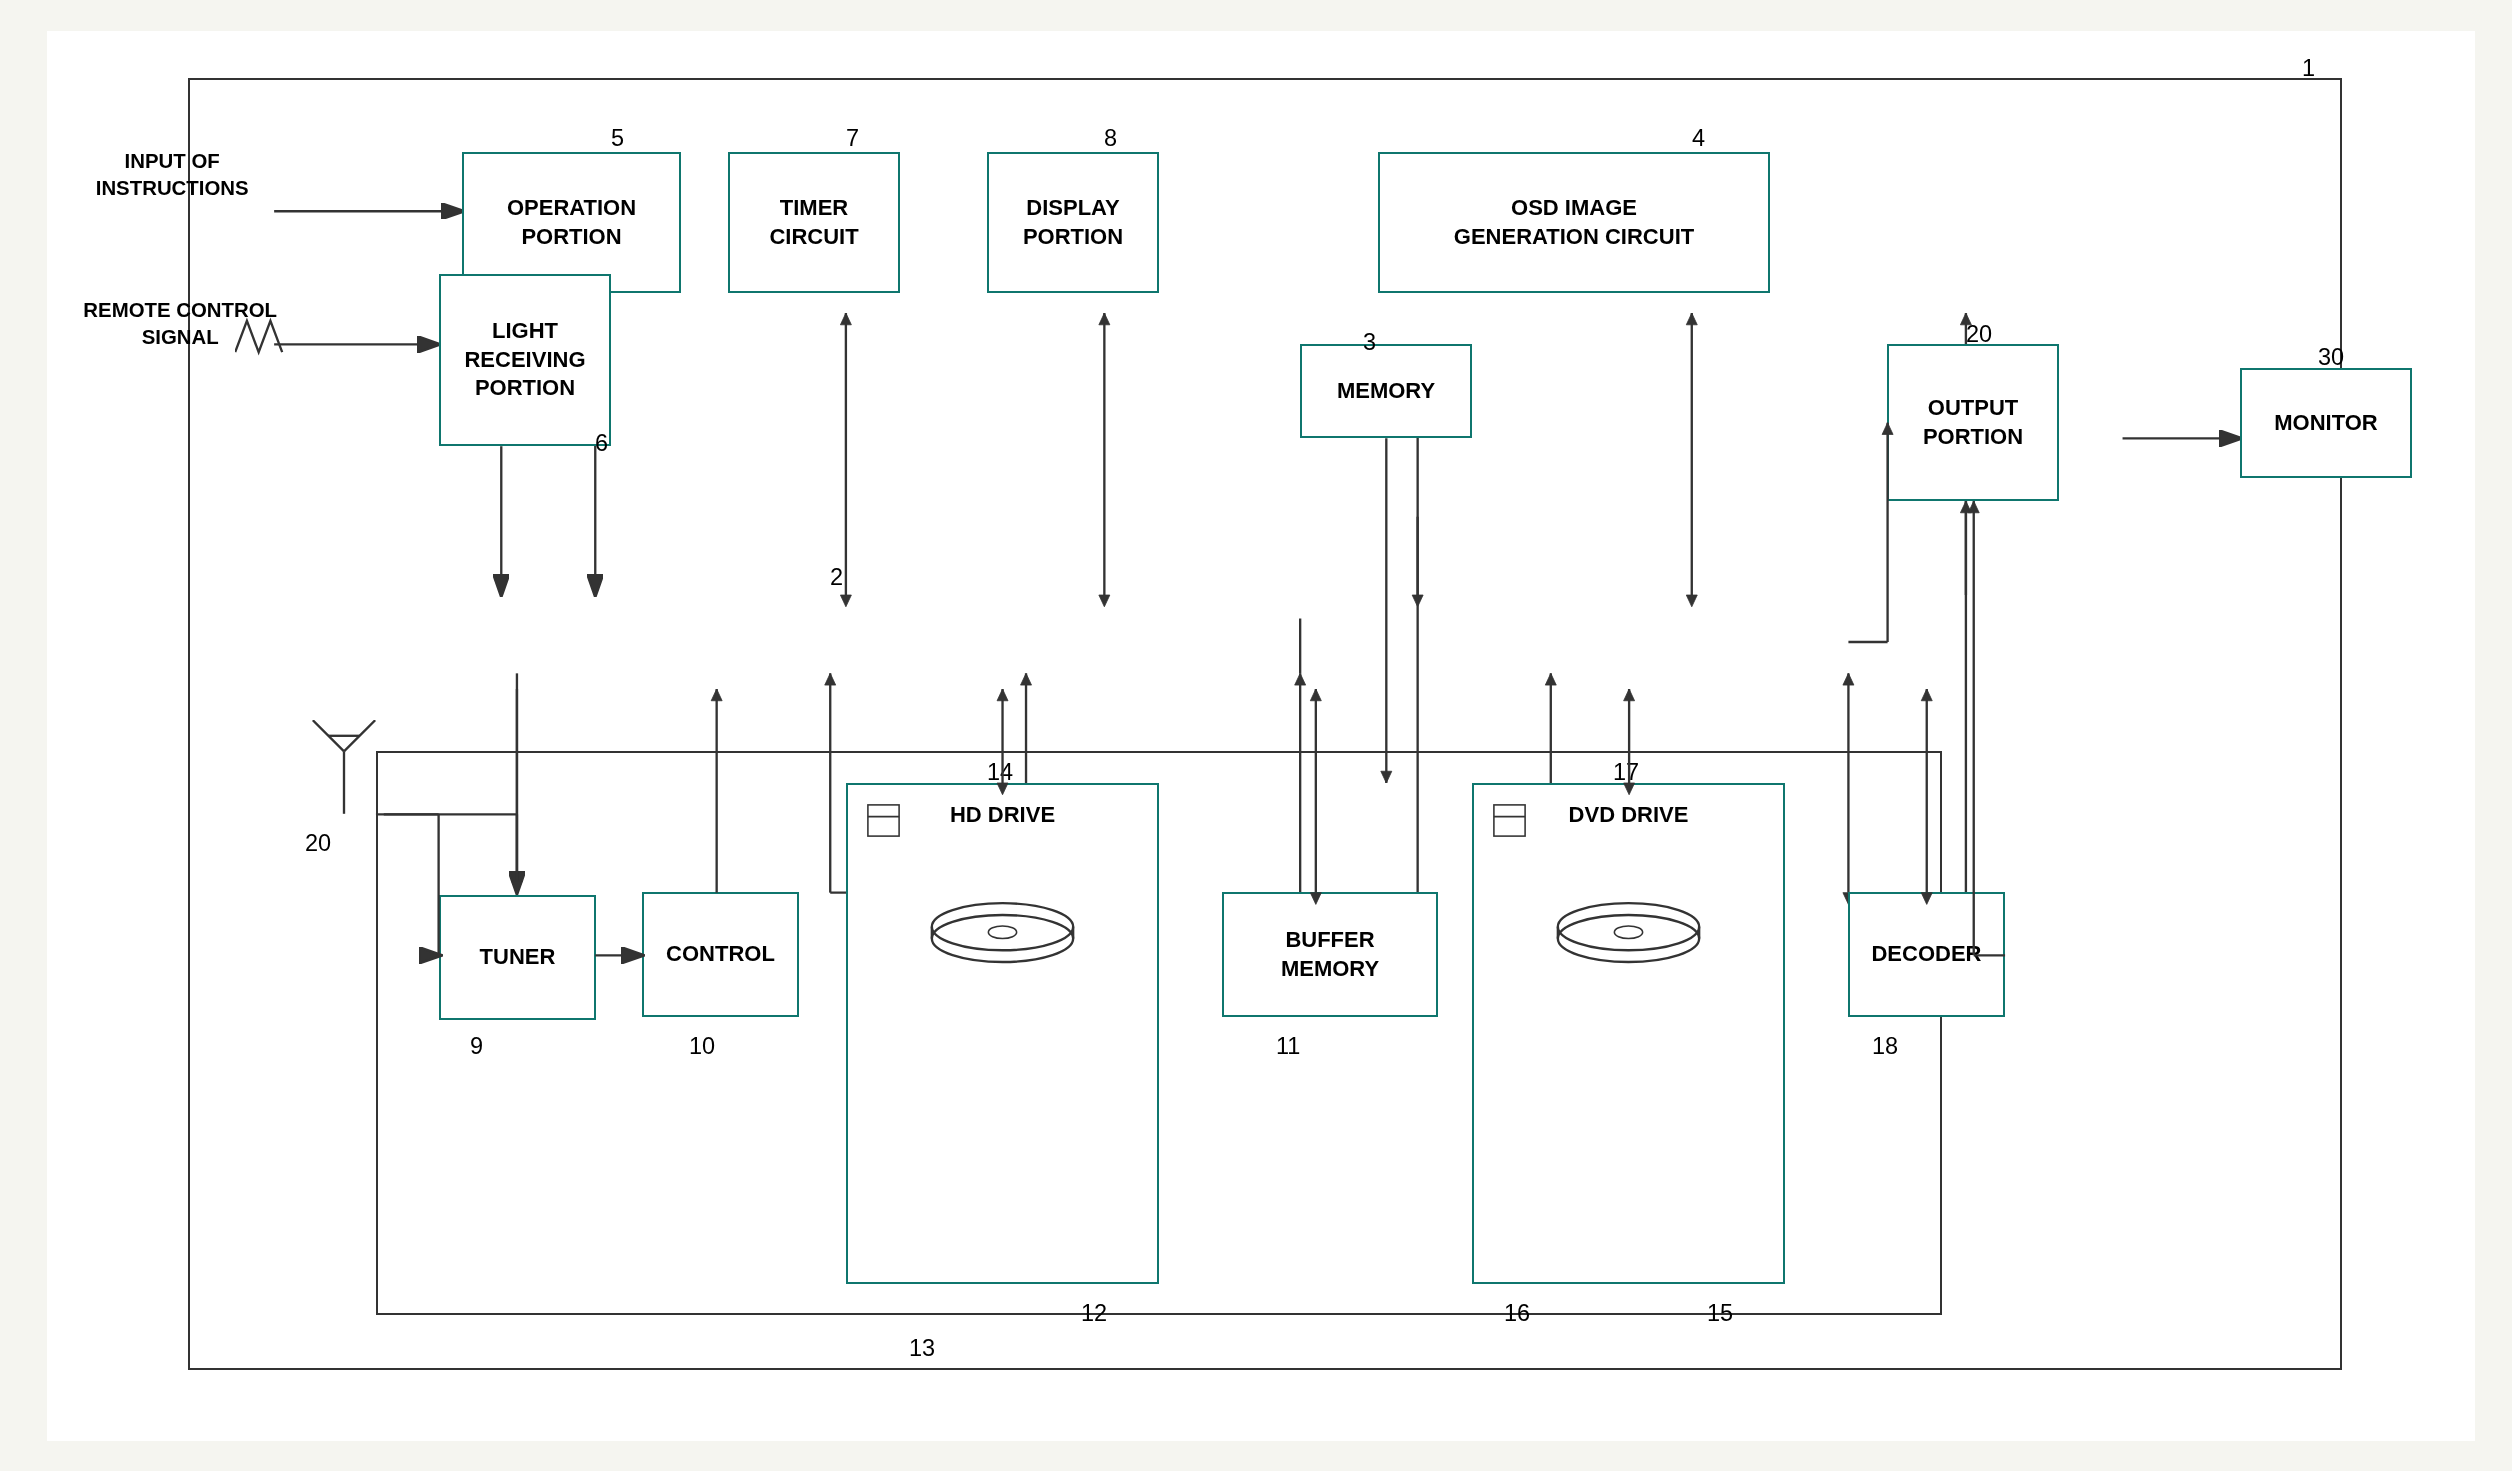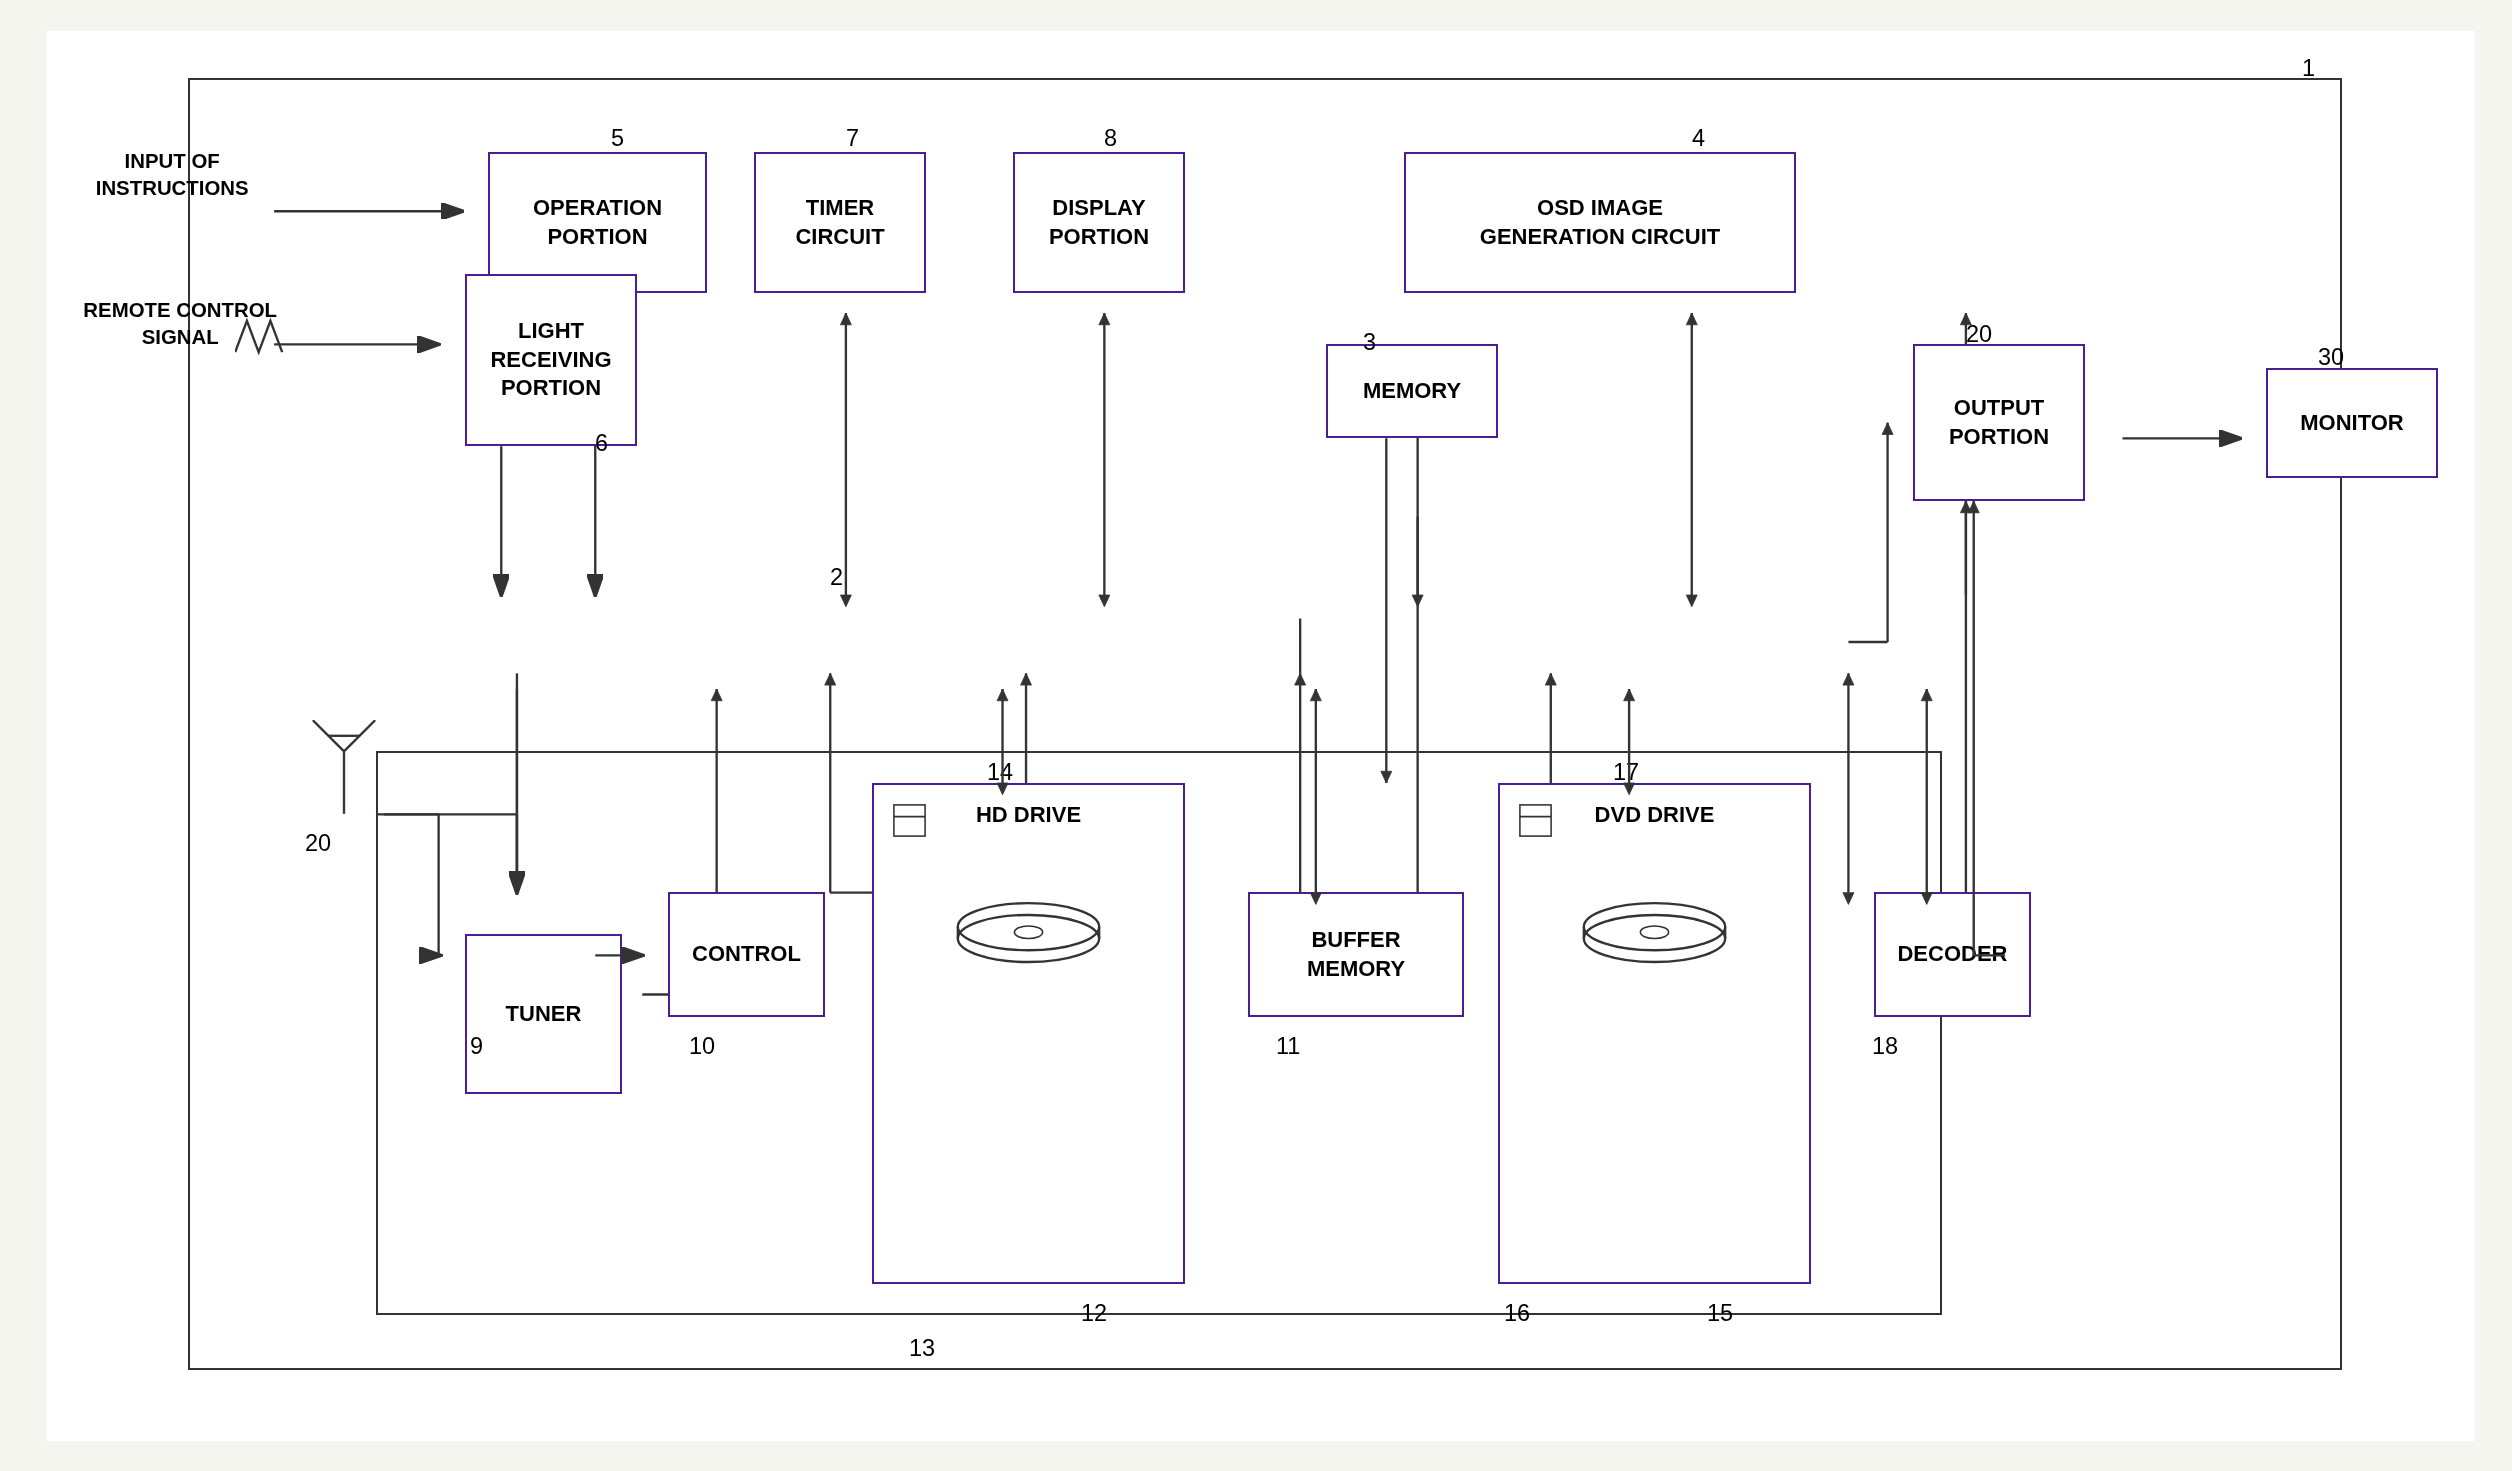--- a/index.html
+++ b/index.html
@@ -24,31 +24,30 @@
       position: absolute;
       top: 47px;
       left: 141px;
       width: 2154px;
       height: 1292px;
       border: 2.3px solid #333;
     }
     
     .component-box {
       position: absolute;
-      border: 2px solid #4c1d95;
+      border: 2px solid #0f766e;
       background: #fff;
       display: flex;
       align-items: center;
       justify-content: center;
       text-align: center;
       font-size: 22px;
       font-weight: bold;
       line-height: 1.3;
       padding: 5px;
-      margin-left: 26px;
     }
     
     .label {
       position: absolute;
       font-size: 20.4px;
       font-weight: bold;
       text-align: center;
       line-height: 1.3;
     }
     .ref-num {
@@ -202,21 +201,21 @@
   <span class="ref-num" style="top:298px; left:1316px;">3</span>
 
   <div class="component-box" style="top:313px; left:1840px; width:172px; height:157px;">OUTPUT<br>PORTION</div>
   <span class="ref-num" style="top:290px; left:1919px;">20</span>
 
   <div class="component-box" style="top:337px; left:2193px; width:172px; height:110px;">MONITOR</div>
   <span class="ref-num" style="top:313px; left:2271px;">30</span>
 
   <div style="position:absolute; top:720px; left:329px; width:1566px; height:564px; border: 2px solid #333;"></div>
 
-  <div class="component-box" style="top:903px; left:392px; width:157px; height:160px;">TUNER</div>
+  <div class="component-box" style="top:864px; left:392px; width:157px; height:125px;">TUNER</div>
   <span class="ref-num" style="top:1002px; left:423px;">9</span>
 
   <div class="component-box" style="top:861px; left:595px; width:157px; height:125px;">CONTROL</div>
   <span class="ref-num" style="top:1002px; left:642px;">10</span>
 
   <div class="component-box" style="top:752px; left:799px; width:313px; height:501px; flex-direction:column; justify-content:flex-start; padding-top:15.7px;">
     <div style="font-size:22px; font-weight:bold;">HD DRIVE</div>
 
     <svg style="margin-top:31px;" width="157" height="157" viewBox="0 0 200 200">
       <ellipse cx="100" cy="100" rx="90" ry="30" stroke="#333" stroke-width="3" fill="none"></ellipse>

